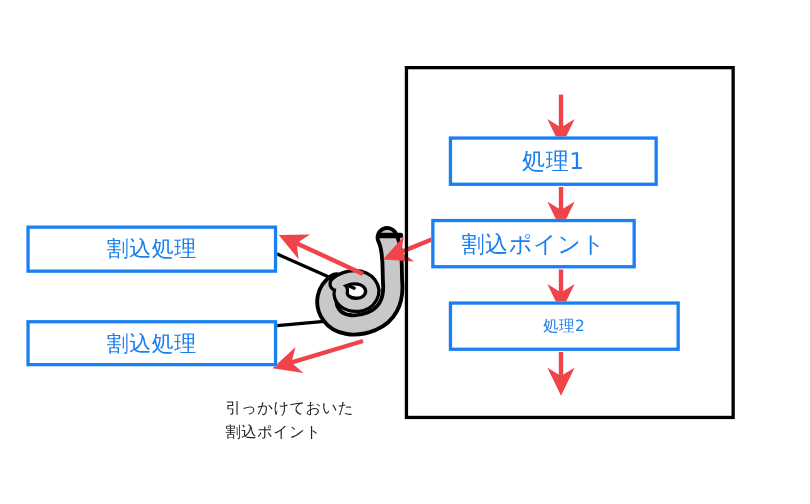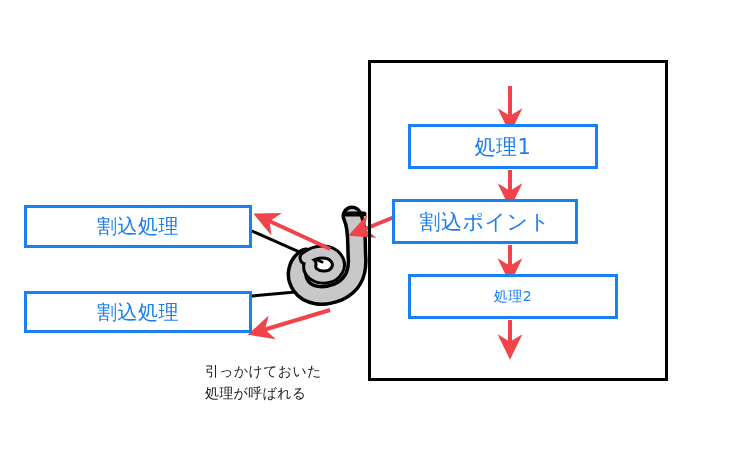--- a/index.html
+++ b/index.html
@@ -134,15 +134,15 @@
 
   <div class="node-box blue" id="box-handler-1">
     <span>割込処理</span>
   </div>
 
   <div class="node-box blue" id="box-handler-2">
     <span>割込処理</span>
   </div>
 
   <div class="caption" id="caption-hook">引っかけておいた
-処理が呼ばれる</div>
+割込ポイント</div>
 
 </div>
 
 </body></html>

